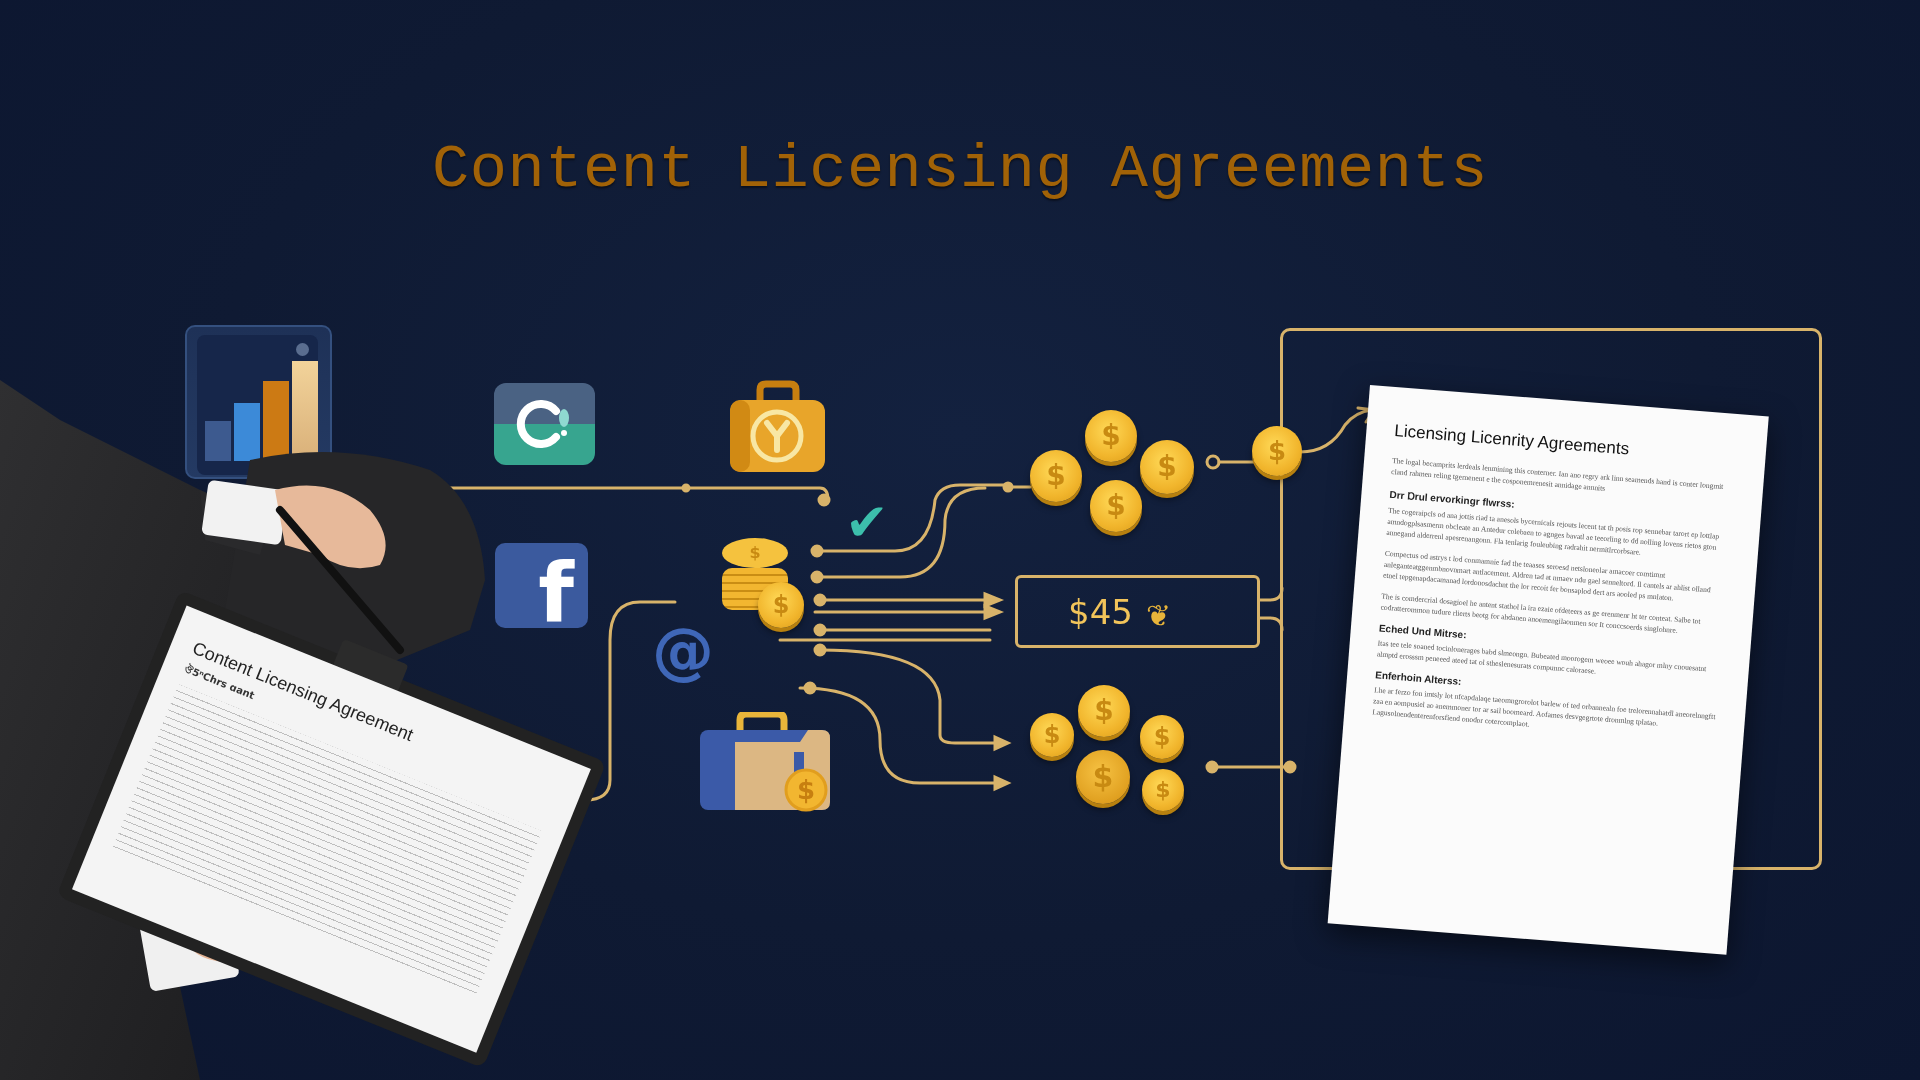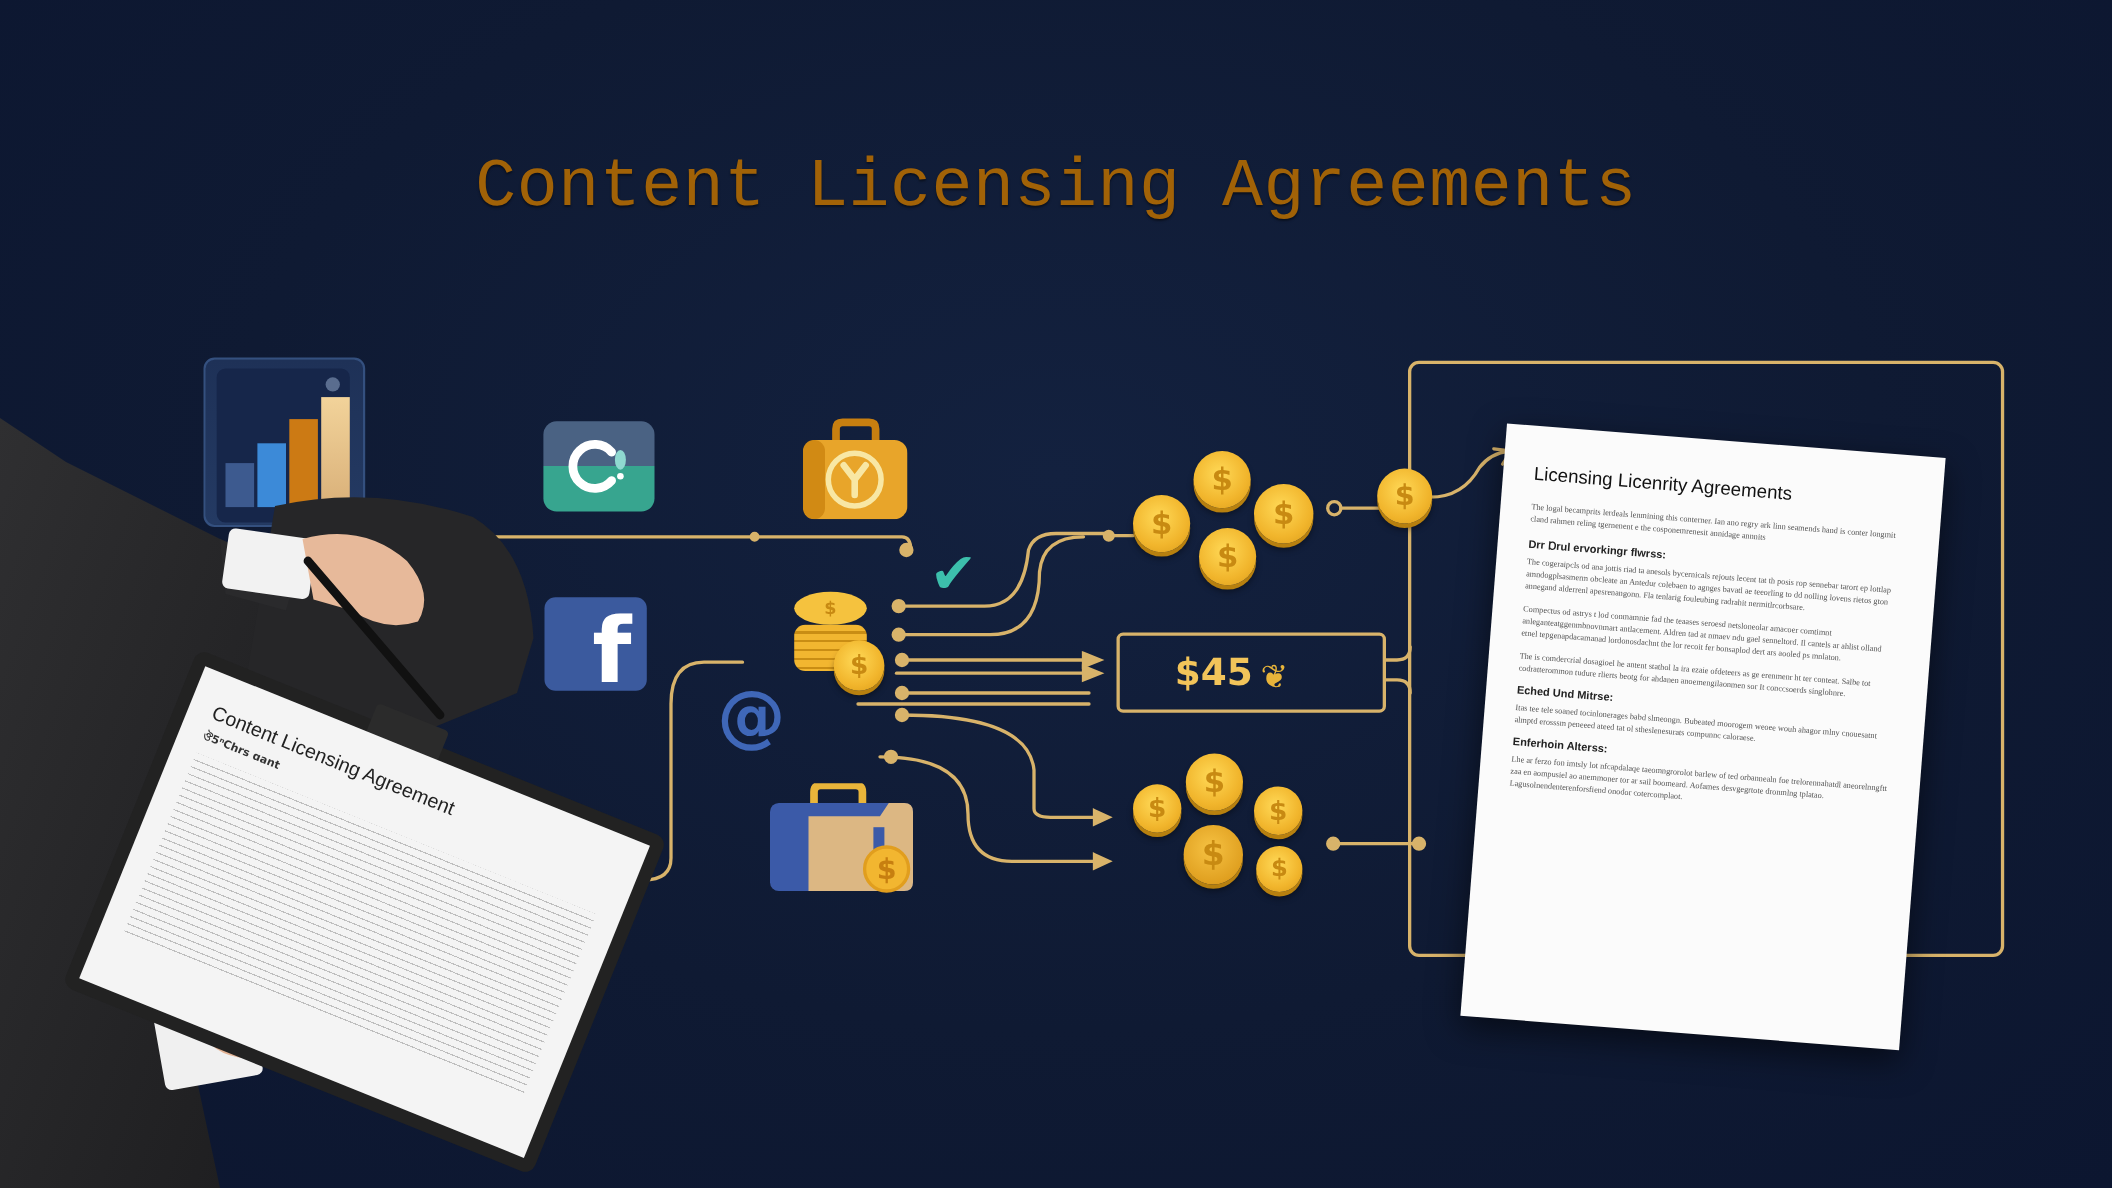--- a/index.html
+++ b/index.html
@@ -12,21 +12,21 @@
   .chart-card .inner{position:absolute;left:10px;top:8px;width:121px;height:140px;border-radius:8px;background:#16264a;}
   .chart-card .dot{position:absolute;right:9px;top:8px;width:13px;height:13px;border-radius:50%;background:#5a6d8f;}
   .bar{position:absolute;bottom:14px;width:26px;}
   .app{border-radius:12px;}
   .teal{left:494px;top:383px;width:101px;height:82px;background:linear-gradient(#4a6283 0 50%,#37a58f 50% 100%);}
   .ybag{left:730px;top:380px;width:95px;height:92px;}
   .fb{left:495px;top:543px;width:93px;height:85px;background:#3b5a9e;border-radius:10px;color:#fff;font-size:82px;font-weight:bold;text-align:right;padding-right:14px;box-sizing:border-box;line-height:100px;overflow:hidden;}
   .coin{position:absolute;border-radius:50%;background:radial-gradient(circle at 45% 40%,#ffd957,#f1b52c 60%,#d99a18 100%);box-shadow:0 4px 0 #b7800f, 0 6px 6px rgba(0,0,0,.4);color:#c88a12;font-weight:bold;text-align:center;font-family:"DejaVu Sans",sans-serif;}
   .coin span{display:block;}
   .box45{left:1015px;top:575px;width:245px;height:73px;border:3px solid #d8b36a;border-radius:6px;box-sizing:border-box;}
-  .box45 .amt{position:absolute;left:50px;top:14px;font-size:34px;color:#f2c45a;font-weight:bold;}
+  .box45 .amt{position:absolute;left:50px;top:14px;font-size:34px;color:#f2c45a;font-weight:normal;}
   .box45 .orn{position:absolute;left:128px;top:20px;font-size:30px;color:#e8b43a;}
   .frame{left:1280px;top:328px;width:542px;height:542px;border:3px solid #d8b36a;border-radius:10px;box-sizing:border-box;}
   .doc{left:1370px;top:385px;width:400px;height:540px;background:#fbfbfb;transform:rotate(4.5deg);transform-origin:top left;box-shadow:0 10px 30px rgba(0,0,0,.55);padding:34px 28px;box-sizing:border-box;color:#2a2a2a;}
   .doc h2{margin:0 0 14px;font-size:17px;font-weight:normal;color:#111;font-family:"Liberation Sans",sans-serif;}
   .doc .p{font-family:"Liberation Serif",serif;font-size:7.5px;line-height:11px;color:#555;margin-bottom:10px;}
   .doc h4{margin:4px 0 4px;font-size:10px;font-weight:bold;color:#222;font-family:"Liberation Sans",sans-serif;}
   .man{left:0;top:380px;width:520px;height:700px;}
   .clip{left:180px;top:590px;width:460px;height:330px;transform:rotate(22deg);transform-origin:left top;}
   .clip .board{position:absolute;inset:0;background:#222;border-radius:10px;}
   .clip .paper{position:absolute;left:12px;top:12px;right:12px;bottom:12px;background:#f4f4f4;padding:26px 22px;box-sizing:border-box;}

